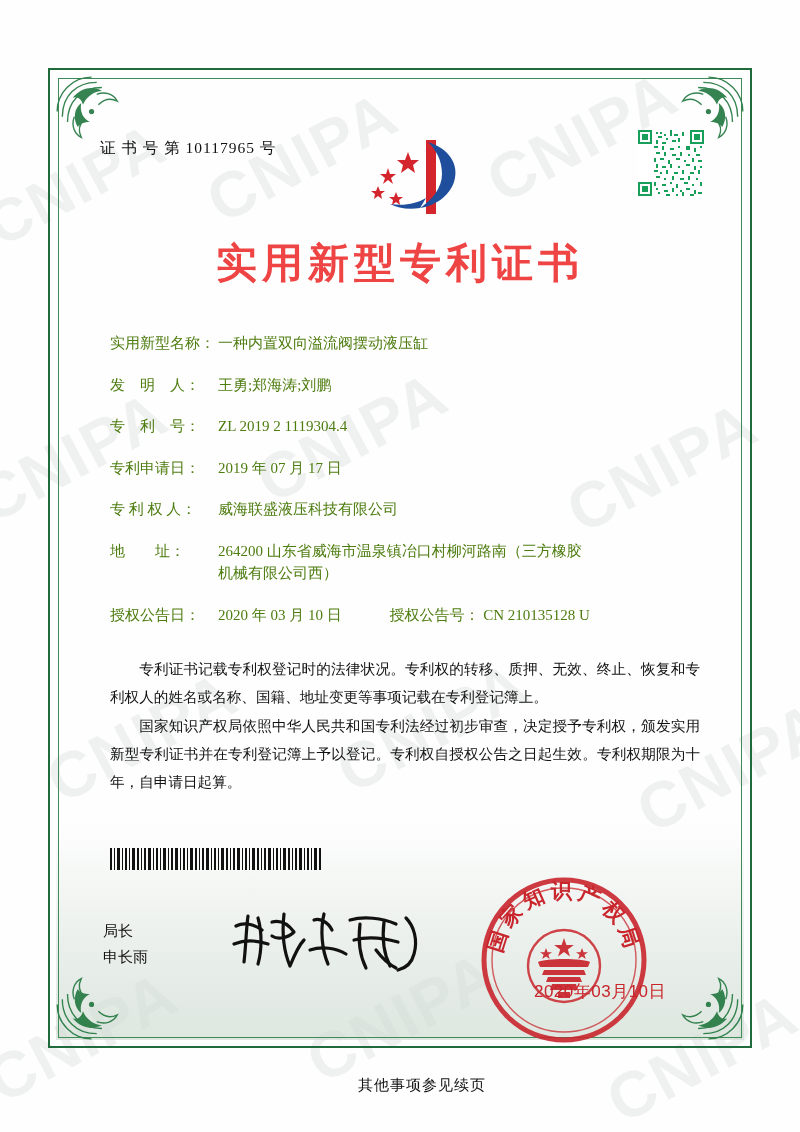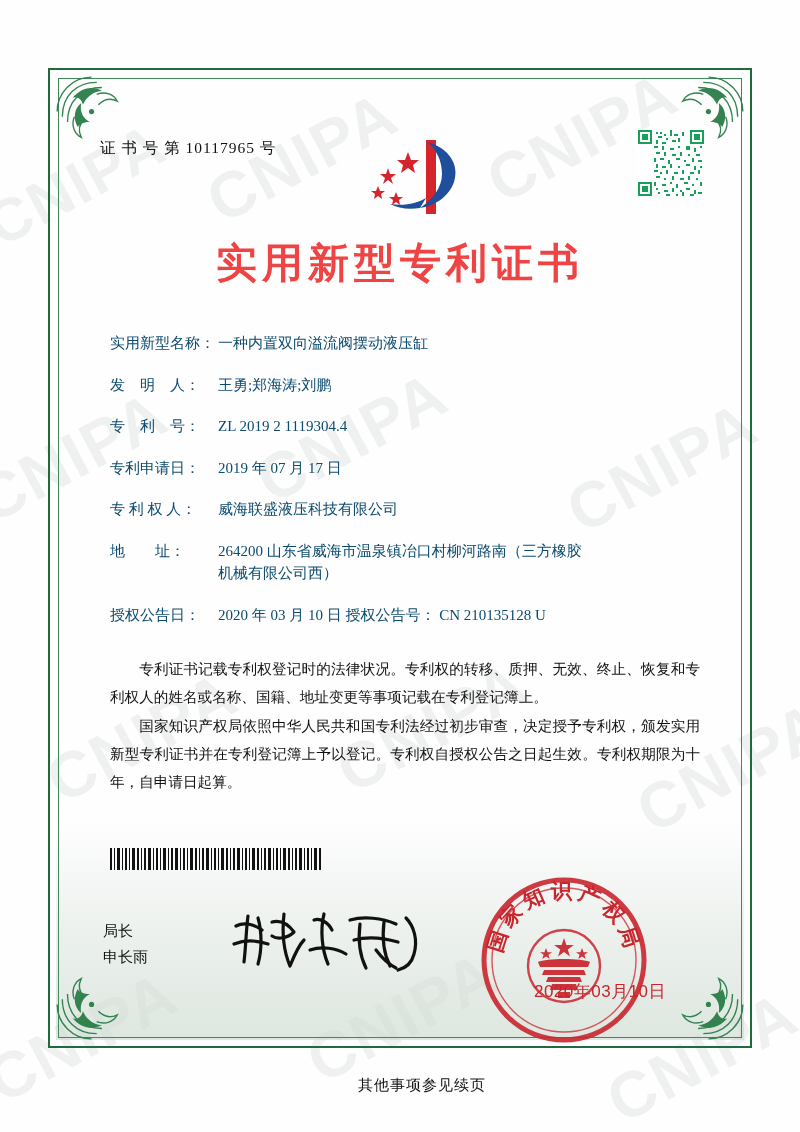--- a/index.html
+++ b/index.html
@@ -128,40 +128,41 @@
     font-family: Liberation Mono, monospace;
   }
 
   .fields {
     position: absolute;
     left: 62px;
     top: 264px;
     right: 52px;
     font-size: 15px;
     line-height: 1.5;
-    color: #0c4a6e;
+    color: #4d7c0f;
   }
   .field {
     display: flex;
     margin-bottom: 19px;
     align-items: flex-start;
   }
   .f-label {
     width: 108px;
     flex: 0 0 108px;
     letter-spacing: 0;
     white-space: pre;
   }
   .f-value {
     flex: 1;
     word-break: break-all;
   }
   .f-value .indent2 { display:block; }
 
   .field.inline2 .f-value2-label {
+    margin-left: 44px;
   }
 
   .paras {
     position: absolute;
     left: 62px;
     right: 52px;
     top: 588px;
     font-size: 14.6px;
     line-height: 1.9;
     text-align: justify;

